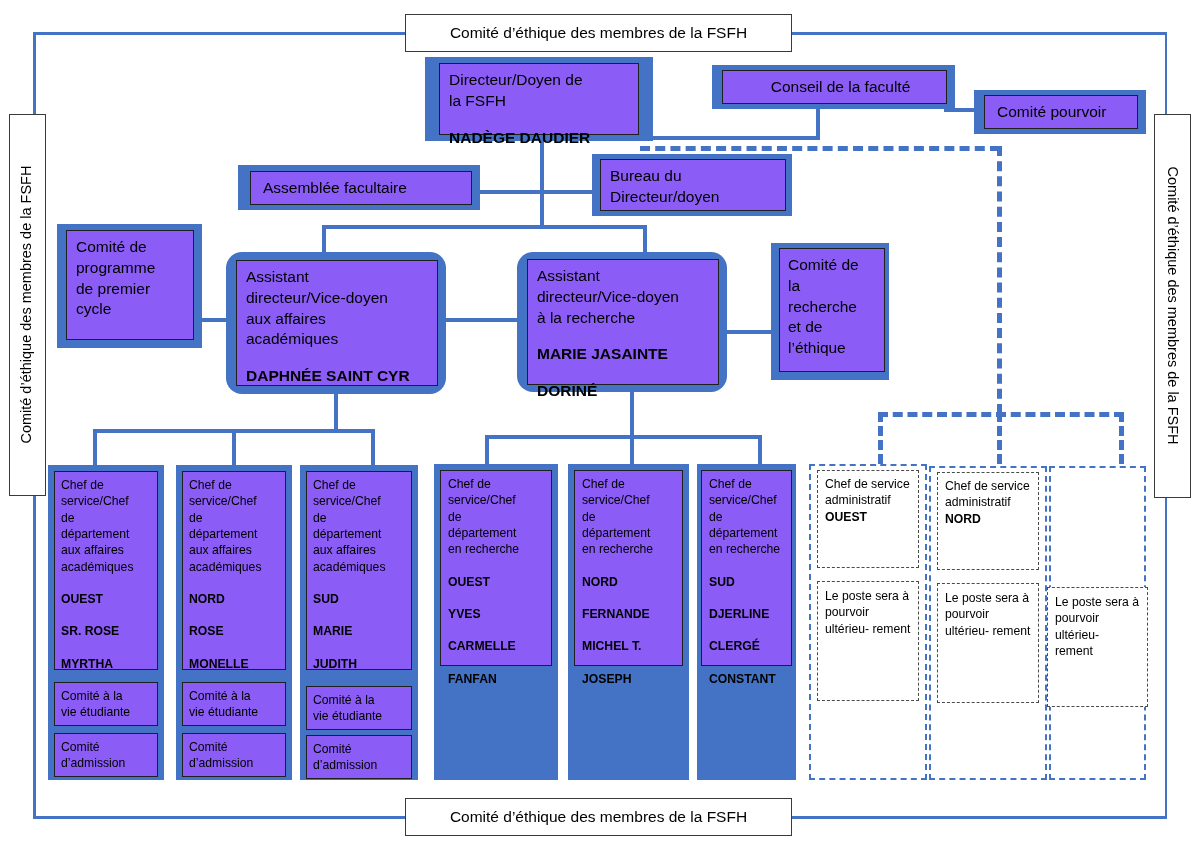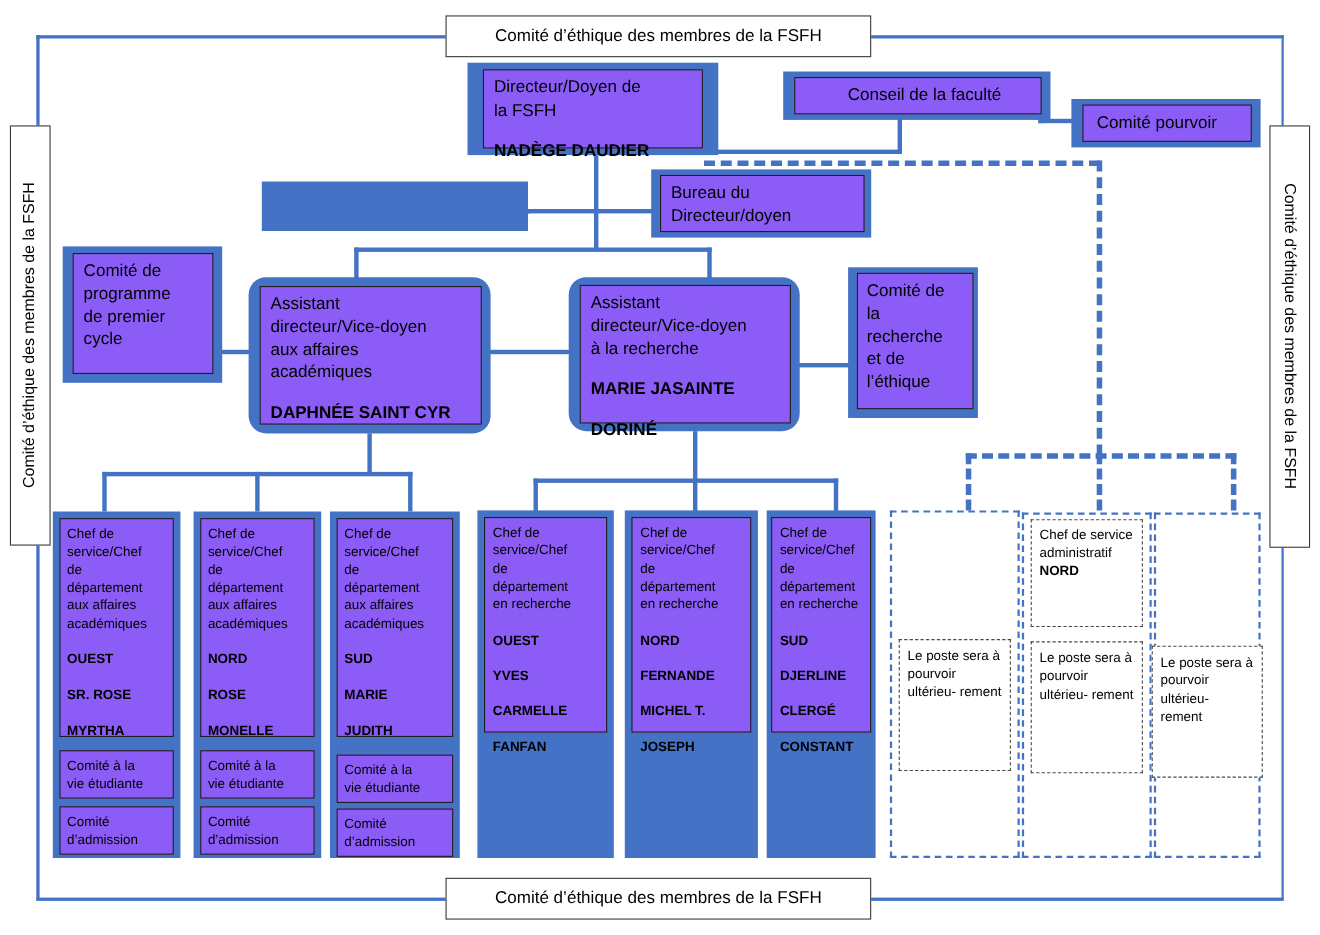--- a/index.html
+++ b/index.html
@@ -105,20 +105,23 @@
   <div class="card t15" style="left:722px;top:70px;width:225px;height:34px;justify-content:center;padding-left:12px;text-align:center;">
     <span class="tx">Conseil de la faculté</span>
   </div>
 
   <div class="plate" style="left:974px;top:90px;width:172px;height:44px;"></div>
   <div class="card t15" style="left:984px;top:95px;width:154px;height:34px;justify-content:center;padding-left:12px;">
     <span class="tx">Comité pourvoir</span>
   </div>
 
   <div class="plate" style="left:238px;top:165px;width:242px;height:45px;"></div>
+  <div class="card t15" style="left:250px;top:171px;width:222px;height:34px;justify-content:center;padding-left:12px;">
+    <span class="tx">Assemblée facultaire</span>
+  </div>
 
   <div class="plate" style="left:592px;top:154px;width:200px;height:62px;"></div>
   <div class="card t15 pad" style="left:600px;top:159px;width:186px;height:52px;">
     <span class="tx">Bureau du</span>
     <span class="tx">Directeur/doyen</span>
   </div>
 
   <div class="plate" style="left:57px;top:224px;width:145px;height:124px;"></div>
   <div class="card t15 pad" style="left:66px;top:230px;width:128px;height:110px;">
     <span class="tx">Comité de</span>
@@ -265,20 +268,26 @@
     <span class="tx">de</span>
     <span class="tx">département</span>
     <span class="tx">en recherche</span>
     <span class="tx b">SUD</span>
     <span class="tx b">DJERLINE</span>
     <span class="tx b">CLERGÉ</span>
     <span class="tx b">CONSTANT</span>
   </div>
 
   <div class="dgroup" style="left:809px;top:464px;width:118px;height:316px;"></div>
+  <div class="dbox t12" style="left:817px;top:470px;width:102px;height:98px;padding:5px 7px;">
+    <span class="tx">Chef de</span>
+    <span class="tx">service</span>
+    <span class="tx">administratif</span>
+    <span class="tx b">OUEST</span>
+  </div>
   <div class="dbox t12" style="left:817px;top:581px;width:102px;height:120px;padding:6px 7px;">
     <span class="tx">Le poste sera</span>
     <span class="tx">à pourvoir</span>
     <span class="tx">ultérieu-</span>
     <span class="tx">rement</span>
   </div>
 
   <div class="dgroup" style="left:929px;top:466px;width:118px;height:314px;"></div>
   <div class="dbox t12" style="left:937px;top:472px;width:102px;height:98px;padding:5px 7px;">
     <span class="tx">Chef de</span>

